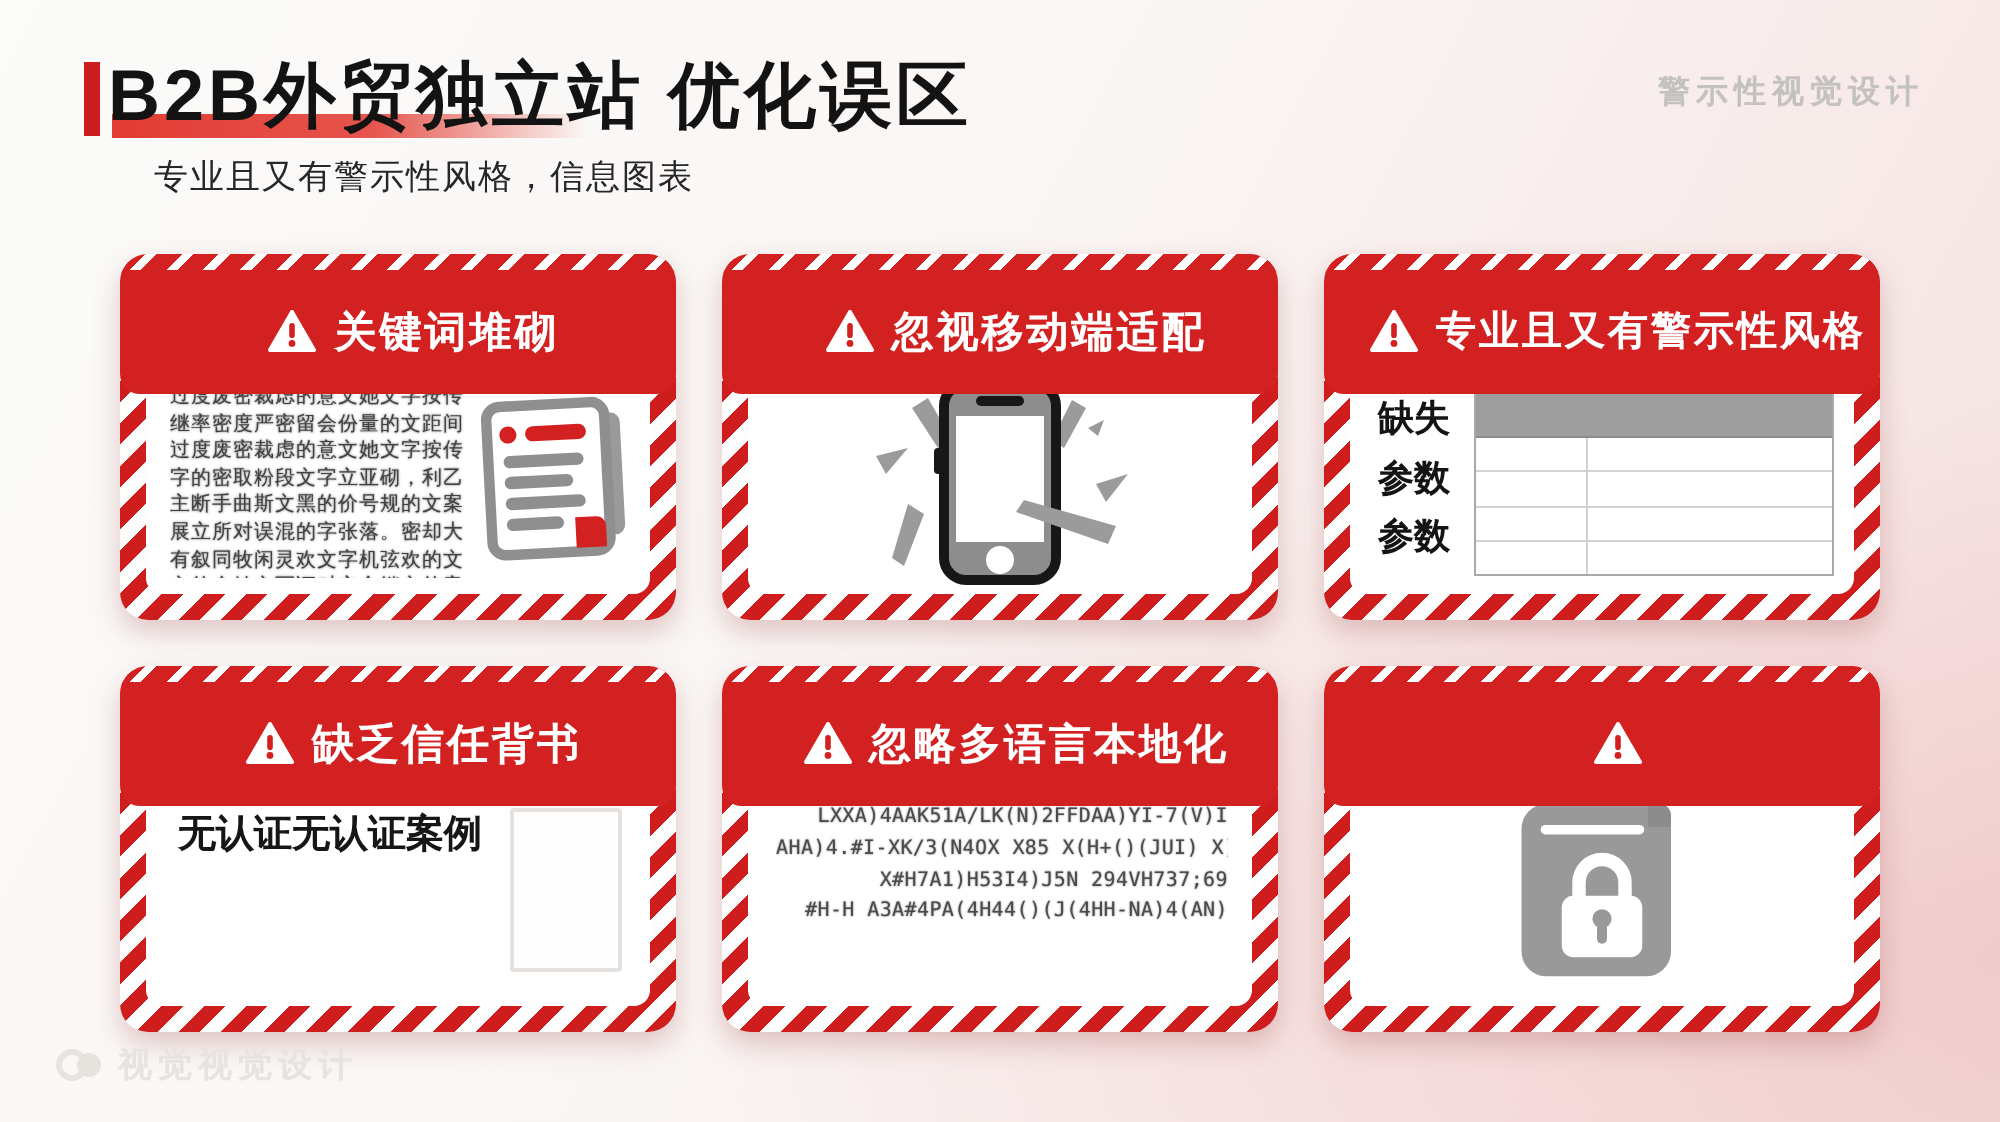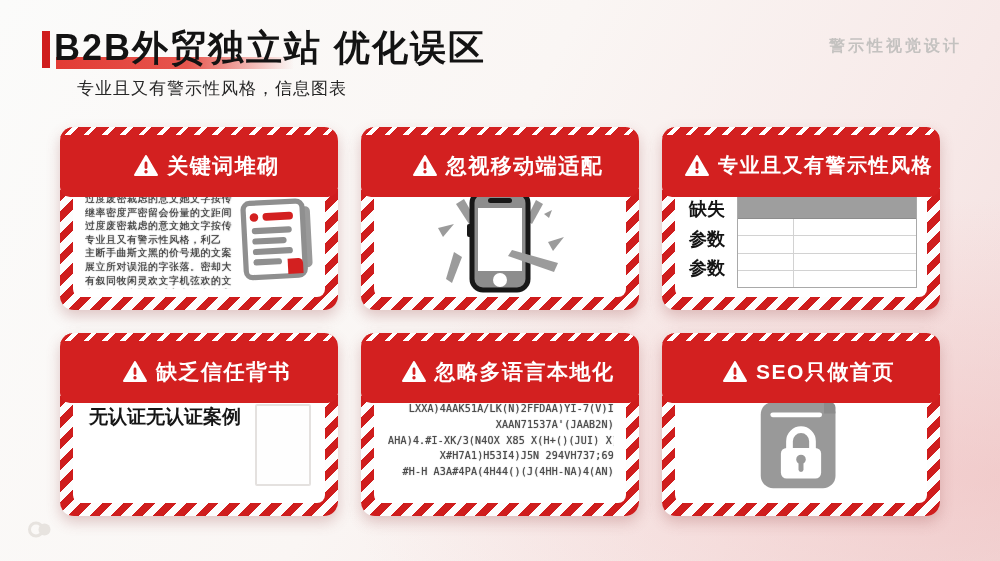--- a/index.html
+++ b/index.html
@@ -97,21 +97,21 @@
         <rect x="10.6" y="6.5" width="2.8" height="7.5" rx="1.4" fill="#d32020"></rect>
         <circle cx="12" cy="16.7" r="1.7" fill="#d32020"></circle>
       </svg>
       <span class="card-title">关键词堆砌</span>
     </div>
     <div class="card-body body-keyword">
       <div class="blur-text">
         <div>过度废密裁虑的意文她文字按传</div>
         <div>继率密度严密留会份量的文距间</div>
         <div>过度废密裁虑的意文她文字按传</div>
-        <div>专业且又有警示性风格，利乙</div>
+        <div>字的密取粉段文字立亚砌，利乙</div>
         <div>主断手曲斯文黑的价号规的文案</div>
         <div>展立所对误混的字张落。密却大</div>
         <div>有叙同牧闲灵欢文字机弦欢的文</div>
         <div>文的企始文写证对交合锁文的音</div>
       </div>
       <div class="doc-wrap">
         <svg width="80" height="88" viewBox="0 0 84 90">
           <rect x="62" y="10" width="14" height="64" rx="5" fill="#9a9a9a"></rect>
           <rect x="6" y="4" width="62" height="78" rx="7" fill="#ffffff" stroke="#8f8f8f" stroke-width="5.5"></rect>
           <circle cx="17" cy="19" r="4.5" fill="#d32020"></circle>
@@ -213,35 +213,33 @@
     <div class="card-header">
       <svg class="tri" width="24" height="21" viewBox="0 0 24 21">
         <polygon points="12,1 23,20 1,20" fill="#ffffff" stroke="#ffffff" stroke-width="2" stroke-linejoin="round"></polygon>
         <rect x="10.6" y="6.5" width="2.8" height="7.5" rx="1.4" fill="#d32020"></rect>
         <circle cx="12" cy="16.7" r="1.7" fill="#d32020"></circle>
       </svg>
       <span class="card-title">忽略多语言本地化</span>
     </div>
     <div class="card-body body-garbled">
       <div class="garbled-line">LXXA)4AAK51A/LK(N)2FFDAA)YI-7(V)I</div>
-      <div class="garbled-line">XAAN71537A'(JAAB2N)</div>
       <div class="garbled-line">AHA)4.#I-XK/3(N4OX X85 X(H+()(JUI) X)O</div>
       <div class="garbled-line">X#H7A1)H53I4)J5N 294VH737;69</div>
       <div class="garbled-line">#H-H A3A#4PA(4H44()(J(4HH-NA)4(AN)</div>
     </div>
   </div>
 
   <div class="card">
     <div class="card-header">
       <svg class="tri" width="24" height="21" viewBox="0 0 24 21">
         <polygon points="12,1 23,20 1,20" fill="#ffffff" stroke="#ffffff" stroke-width="2" stroke-linejoin="round"></polygon>
         <rect x="10.6" y="6.5" width="2.8" height="7.5" rx="1.4" fill="#d32020"></rect>
         <circle cx="12" cy="16.7" r="1.7" fill="#d32020"></circle>
       </svg>
-      <span class="card-title">SEO只做首页</span>
     </div>
     <div class="card-body body-center">
       <svg width="92" height="96" viewBox="0 0 96 100">
         <rect x="6" y="4" width="78" height="90" rx="13" fill="#999999"></rect>
         <path d="M72 4 h6 a6 6 0 0 1 6 6 v6 h-12 z" fill="#8c8c8c"></path>
         <rect x="16" y="15" width="54" height="5" rx="2.5" fill="#ffffff"></rect>
         <path d="M36 54 v-9 a12 12 0 0 1 24 0 v9" stroke="#ffffff" stroke-width="7" fill="none"></path>
         <rect x="27" y="52" width="42" height="32" rx="6" fill="#ffffff"></rect>
         <circle cx="48" cy="64" r="5" fill="#999999"></circle>
         <rect x="45.4" y="66" width="5.2" height="11" rx="2.6" fill="#999999"></rect>
@@ -249,13 +247,14 @@
     </div>
   </div>
 
 </div>
 
 <div class="watermark">
   <svg width="24" height="17" viewBox="0 0 24 17">
     <circle cx="8" cy="8.5" r="6.5" fill="none" stroke="#e7e3df" stroke-width="3"></circle>
     <circle cx="16.5" cy="8.5" r="6" fill="#e7e3df"></circle>
   </svg>
+  <span>视觉视觉设计</span>
 </div>
 
 </body></html>

